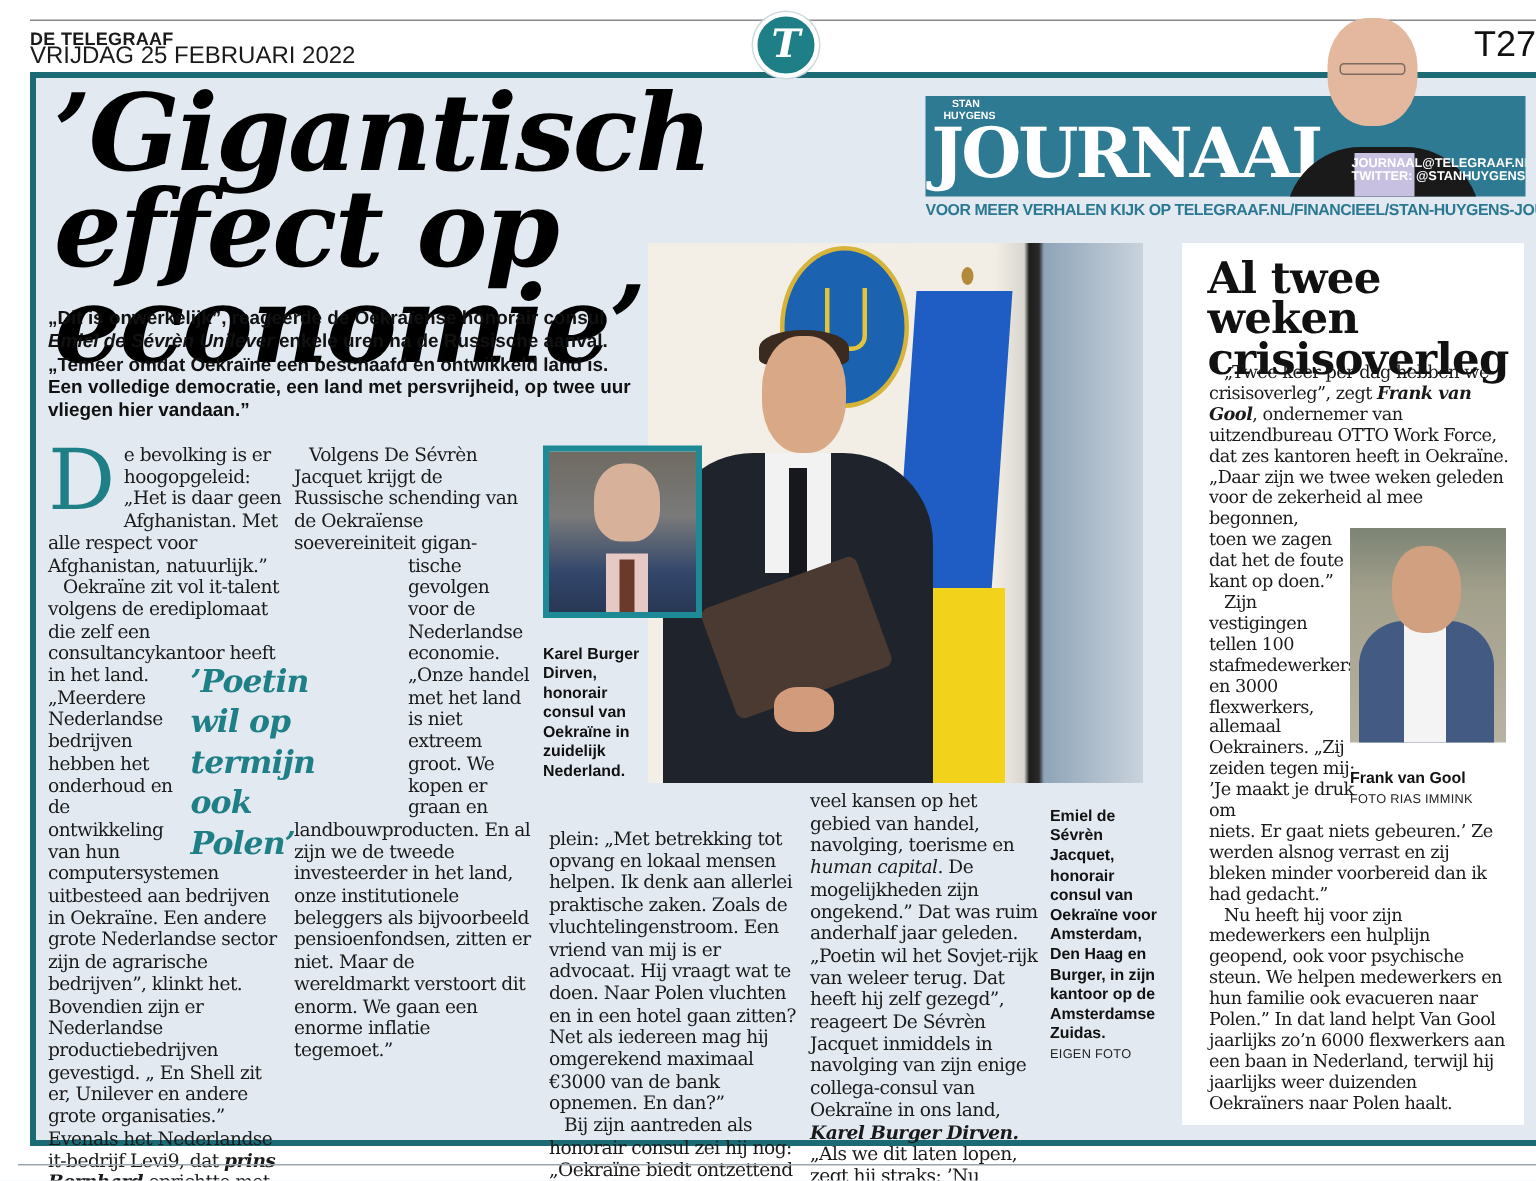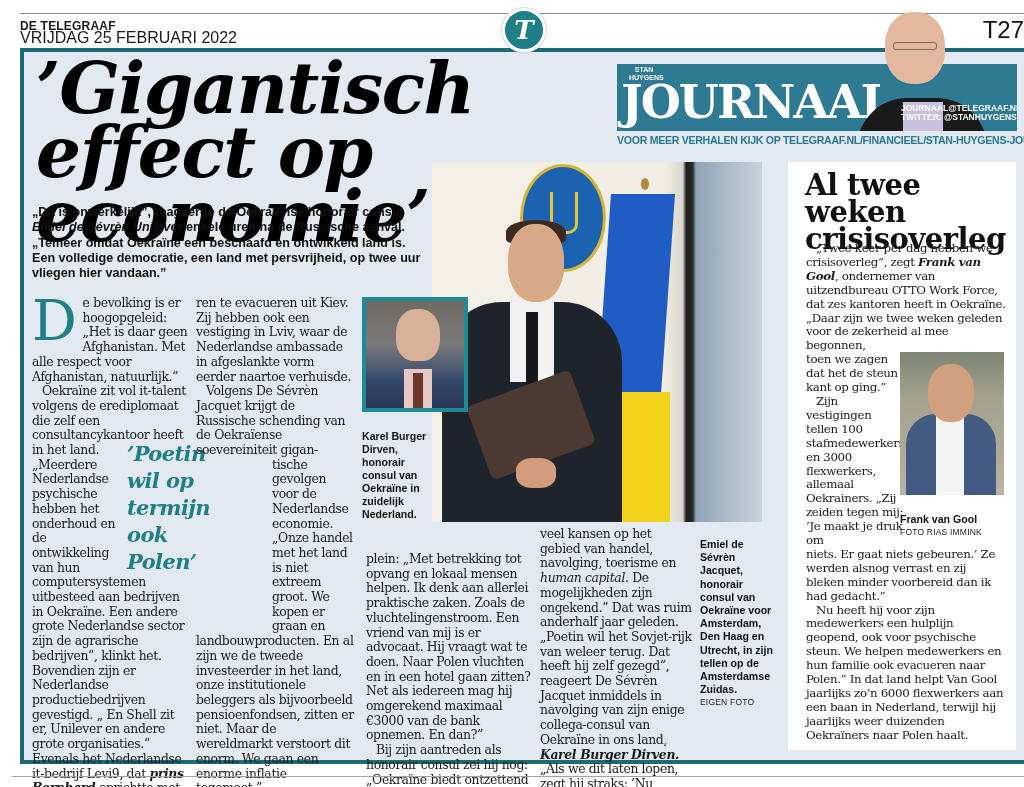--- a/index.html
+++ b/index.html
@@ -106,28 +106,27 @@
 <div class="journaal-url">VOOR MEER VERHALEN KIJK OP TELEGRAAF.NL/FINANCIEEL/STAN-HUYGENS-JOURNAAL/</div>
 
 <div class="intro">
   <span>„Dit is onwerkelijk”, reageerde de Oekraïense honorair consul </span><i>Emiel de Sévrèn Unilever</i><span> enkele uren na de Russische aanval. „Temeer omdat Oekraïne een beschaafd en ontwikkeld land is. Een volledige democratie, een land met persvrijheid, op twee uur vliegen hier vandaan.”</span>
 </div>
 
 <div class="col" style="left:32px; top:296px; width:156px;">
   <span class="dropcap">D</span>
   <p class="noindent">e bevolking is er hoogopgeleid: „Het is daar geen Afghanistan. Met alle respect voor Afghanistan, natuurlijk.”</p>
   <p>Oekraïne zit vol it-talent volgens de erediplomaat die zelf een consultancykantoor heeft in het land.</p>
-  <p class="noindent" style="width:86px;">„Meerdere Nederlandse psychische hebben het onderhoud en de ontwikkeling van hun computersystemen</p>
+  <p class="noindent" style="width:86px;">„Meerdere Nederlandse bedrijven hebben het onderhoud en de ontwikkeling van hun computersystemen</p>
   <p class="noindent"><span>uitbesteed aan bedrijven in Oekraïne. Een andere grote Nederlandse sector zijn de agrarische bedrijven”, klinkt het. Bovendien zijn er Nederlandse productiebedrijven gevestigd. „ En Shell zit er, Unilever en andere grote organisaties.” Evenals het Nederlandse it-bedrijf Levi9, dat </span><b>prins Bernhard</b><span> oprichtte met </span></p>
 </div>
 
 <div class="pullquote">’Poetin wil op termijn ook Polen’</div>
 
 <div class="col" style="left:196px; top:296px; width:160px;">
-  <p class="noindent">ren te evacueren uit Kiev. Zij hebben ook een vestiging in Lviv, waar de Nederlandse ambassade in afgeslankte vorm eerder naartoe verhuisde.</p>
   <p>Volgens De Sévrèn Jacquet krijgt de Russische schending van de Oekraïense soevereiniteit gigan-</p>
   <p class="noindent" style="margin-left:76px; width:84px;">tische gevolgen voor de Nederlandse economie. „Onze handel met het land is niet extreem groot. We kopen er graan en</p>
   <p class="noindent">landbouwproducten. En al zijn we de tweede investeerder in het land, onze institutionele beleggers als bijvoorbeeld pensioenfondsen, zitten er niet. Maar de wereldmarkt verstoort dit enorm. We gaan een enorme inflatie tegemoet.”</p>
 
 </div>
 
 <div class="photo-inset">
   <div class="face"></div>
   <div class="shirt"></div>
   <div class="tie"></div>
@@ -153,29 +152,29 @@
   <p class="noindent">plein: „Met betrekking tot opvang en lokaal mensen helpen. Ik denk aan allerlei praktische zaken. Zoals de vluchtelingenstroom. Een vriend van mij is er advocaat. Hij vraagt wat te doen. Naar Polen vluchten en in een hotel gaan zitten? Net als iedereen mag hij omgerekend maximaal €3000 van de bank opnemen. En dan?”</p>
   <p>Bij zijn aantreden als honorair consul zei hij nog: „Oekraïne biedt ontzettend</p>
 </div>
 
 <div class="col" style="left:540px; top:527px; width:152px;">
   <p class="noindent"><span>veel kansen op het gebied van handel, navolging, toerisme en </span><i>human capital</i><span>. De mogelijkheden zijn ongekend.” Dat was ruim anderhalf jaar geleden.</span></p>
   <p class="noindent"><span>„Poetin wil het Sovjet-rijk van weleer terug. Dat heeft hij zelf gezegd”, reageert De Sévrèn Jacquet inmiddels in navolging van zijn enige collega-consul van Oekraïne in ons land, </span><b>Karel Burger Dirven.</b><span> „Als we dit laten lopen, zegt hij straks: ’Nu Polen’.”</span></p>
 </div>
 
 <div class="caption-main">
-  <div>Emiel de Sévrèn Jacquet, honorair consul van Oekraïne voor Amsterdam, Den Haag en Utrecht, in zijn tellen op de Amsterdamse Zuidas.</div>
+  <div>Emiel de Sévrèn Jacquet, honorair consul van Oekraïne voor Amsterdam, Den Haag en Burger, in zijn kantoor op de Amsterdamse Zuidas.</div>
   <div class="credit">EIGEN FOTO</div>
 </div>
 
 <div class="sidebar">
   <h2 class="title">Al twee weken crisisoverleg</h2>
   <div class="col">
     <p><span>„Twee keer per dag hebben we crisisoverleg”, zegt </span><b>Frank van Gool</b><span>, ondernemer van uitzendbureau OTTO Work Force, dat zes kantoren heeft in Oekraïne. „Daar zijn we twee weken geleden voor de zekerheid al mee begonnen,</span></p>
-    <p class="noindent narrow">toen we zagen dat het de steun kant op ging.”</p>
+    <p class="noindent narrow">toen we zagen dat het de foute kant op doen.”</p>
     <p class="narrow">Zijn vestigingen tellen 100 stafmedewerkers en 3000 flexwerkers, allemaal Oekrainers. „Zij zeiden tegen mij: ’Je maakt je druk om</p>
     <p class="noindent">niets. Er gaat niets gebeuren.’ Ze werden alsnog verrast en zij bleken minder voorbereid dan ik had gedacht.”</p>
     <p>Nu heeft hij voor zijn medewerkers een hulplijn geopend, ook voor psychische steun. We helpen medewerkers en hun familie ook evacueren naar Polen.” In dat land helpt Van Gool jaarlijks zo’n 6000 flexwerkers aan een baan in Nederland, terwijl hij jaarlijks weer duizenden Oekraïners naar Polen haalt.</p>
   </div>
 </div>
 <div class="photo-side">
   <div class="jacket"></div>
   <div class="shirt"></div>
   <div class="head"></div>
 </div>

